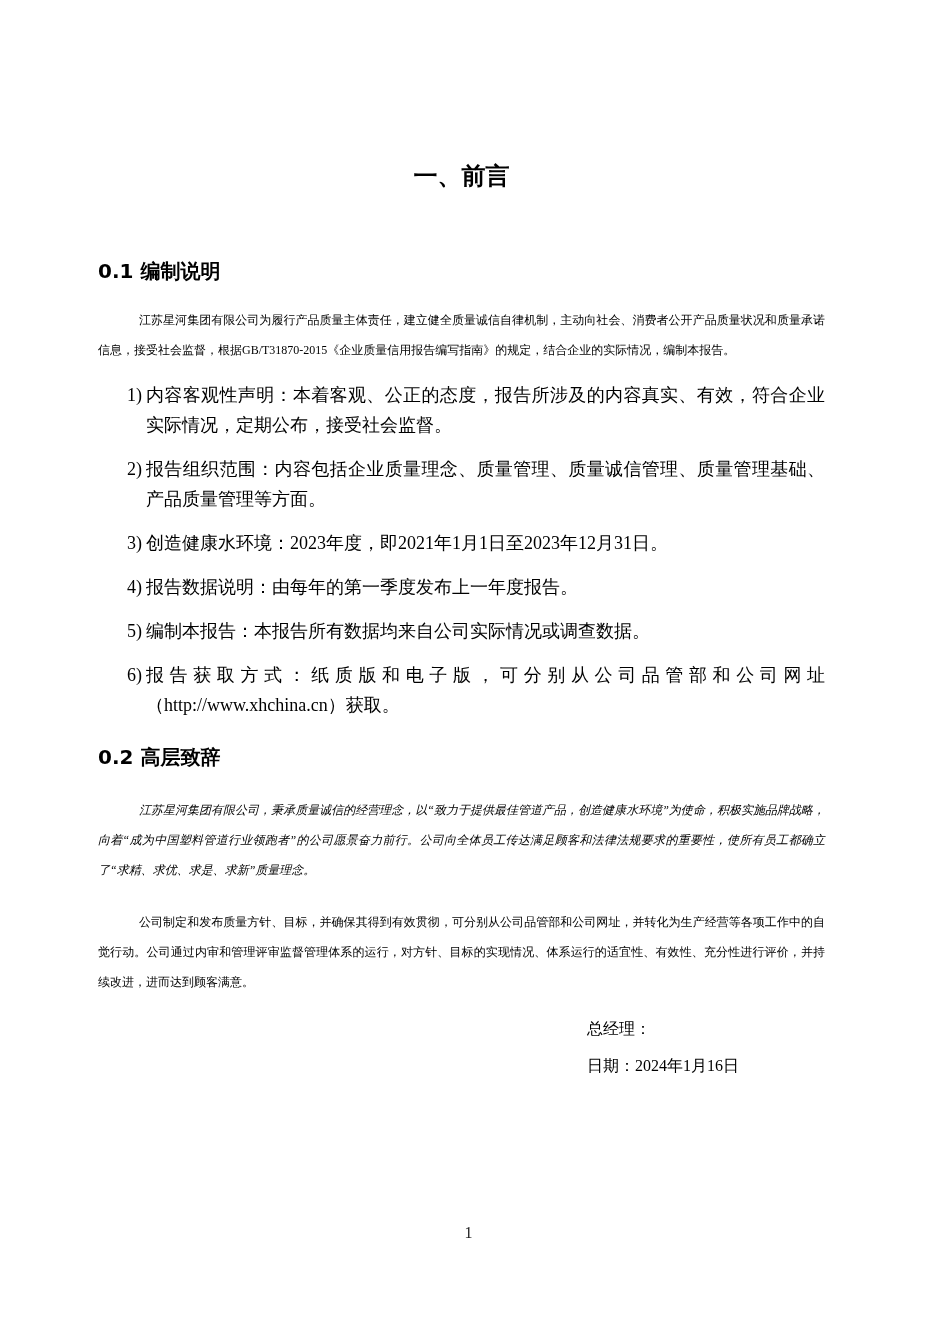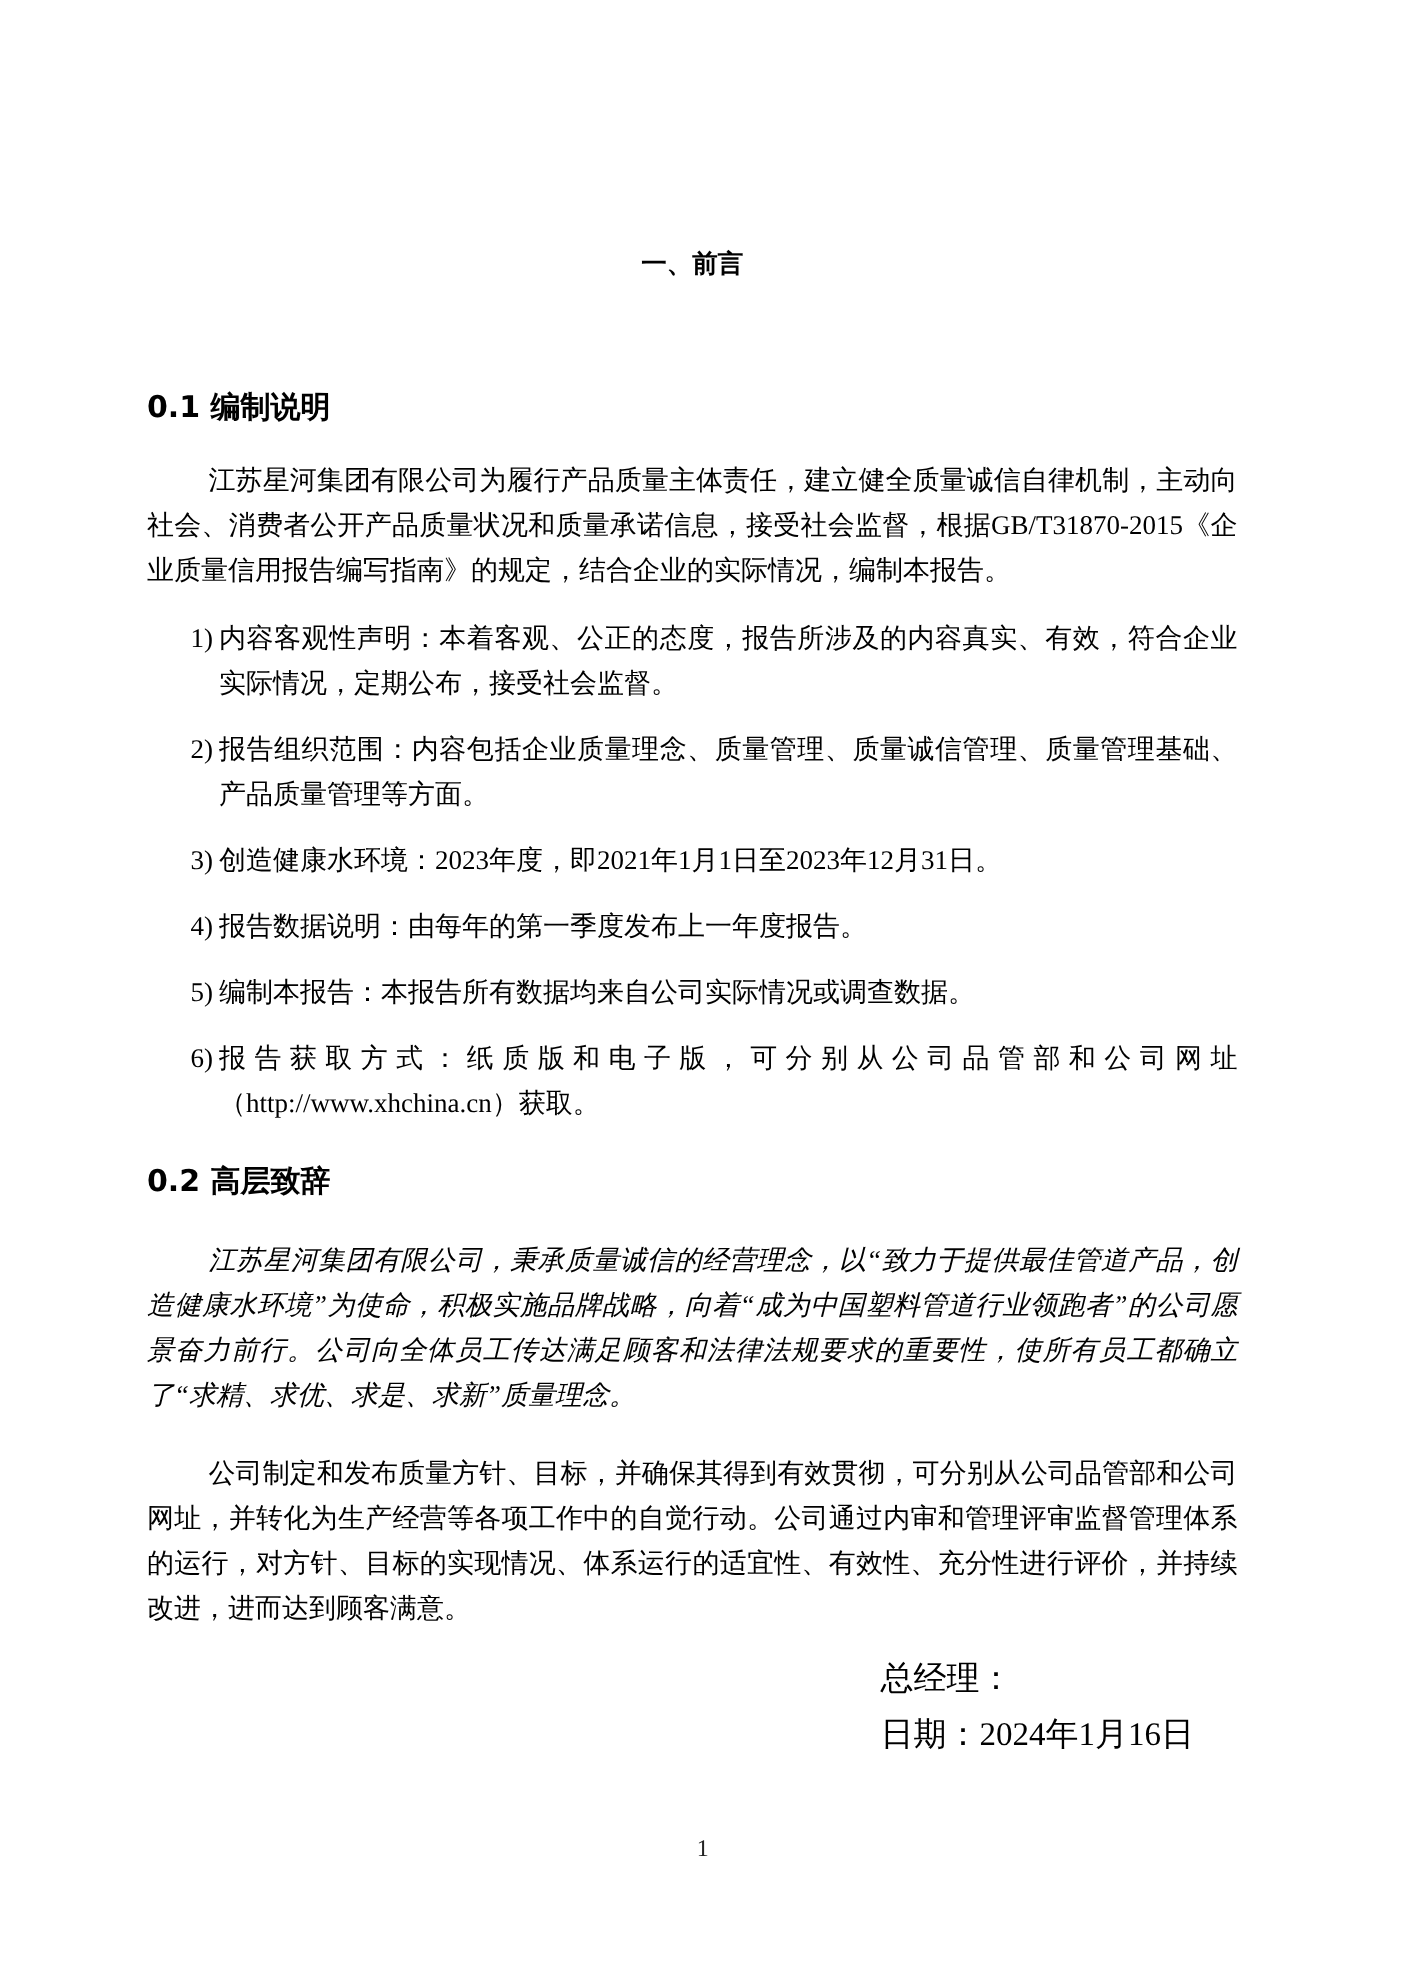--- a/index.html
+++ b/index.html
@@ -15,35 +15,35 @@
   .content {
     position: absolute;
     left: 98px;
     top: 0;
     width: 727px;
   }
   .doc-title {
     margin: 161px 0 0 0;
     font-family: "DejaVu Sans", "Liberation Sans", sans-serif;
     font-weight: bold;
-    font-size: 17px;
+    font-size: 24px;
     line-height: 31px;
     text-align: center;
   }
   .sec-heading {
     font-family: "DejaVu Sans", "Liberation Sans", sans-serif;
     font-weight: bold;
     font-size: 20px;
     line-height: 24px;
   }
   .sec-heading.first { margin-top: 67px; }
   .sec-heading.second { margin-top: 25px; }
   .para {
     margin: 0;
-    font-size: 18px;
+    font-size: 12px;
     line-height: 30px;
     text-align: justify;
     text-indent: 41px;
   }
   .para.intro  { margin-top: 22px; }
   .para.p1     { margin-top: 26px; font-style: italic; }
   .para.p2     { margin-top: 22px; }
   ul.items {
     list-style: none;
     margin: 15px 0 0 0;
@@ -58,21 +58,21 @@
     text-align: justify;
   }
   ul.items li .num {
     position: absolute;
     left: 29px;
     top: 0;
   }
   .signature {
     margin-top: 17px;
     padding-left: 489px;
-    font-size: 22px;
+    font-size: 16px;
     line-height: 30px;
   }
   .signature .date-line { margin-top: 7px; }
   .page-number {
     position: absolute;
     top: 1224px;
     left: 0;
     width: 100%;
     text-align: center;
     font-size: 16px;

